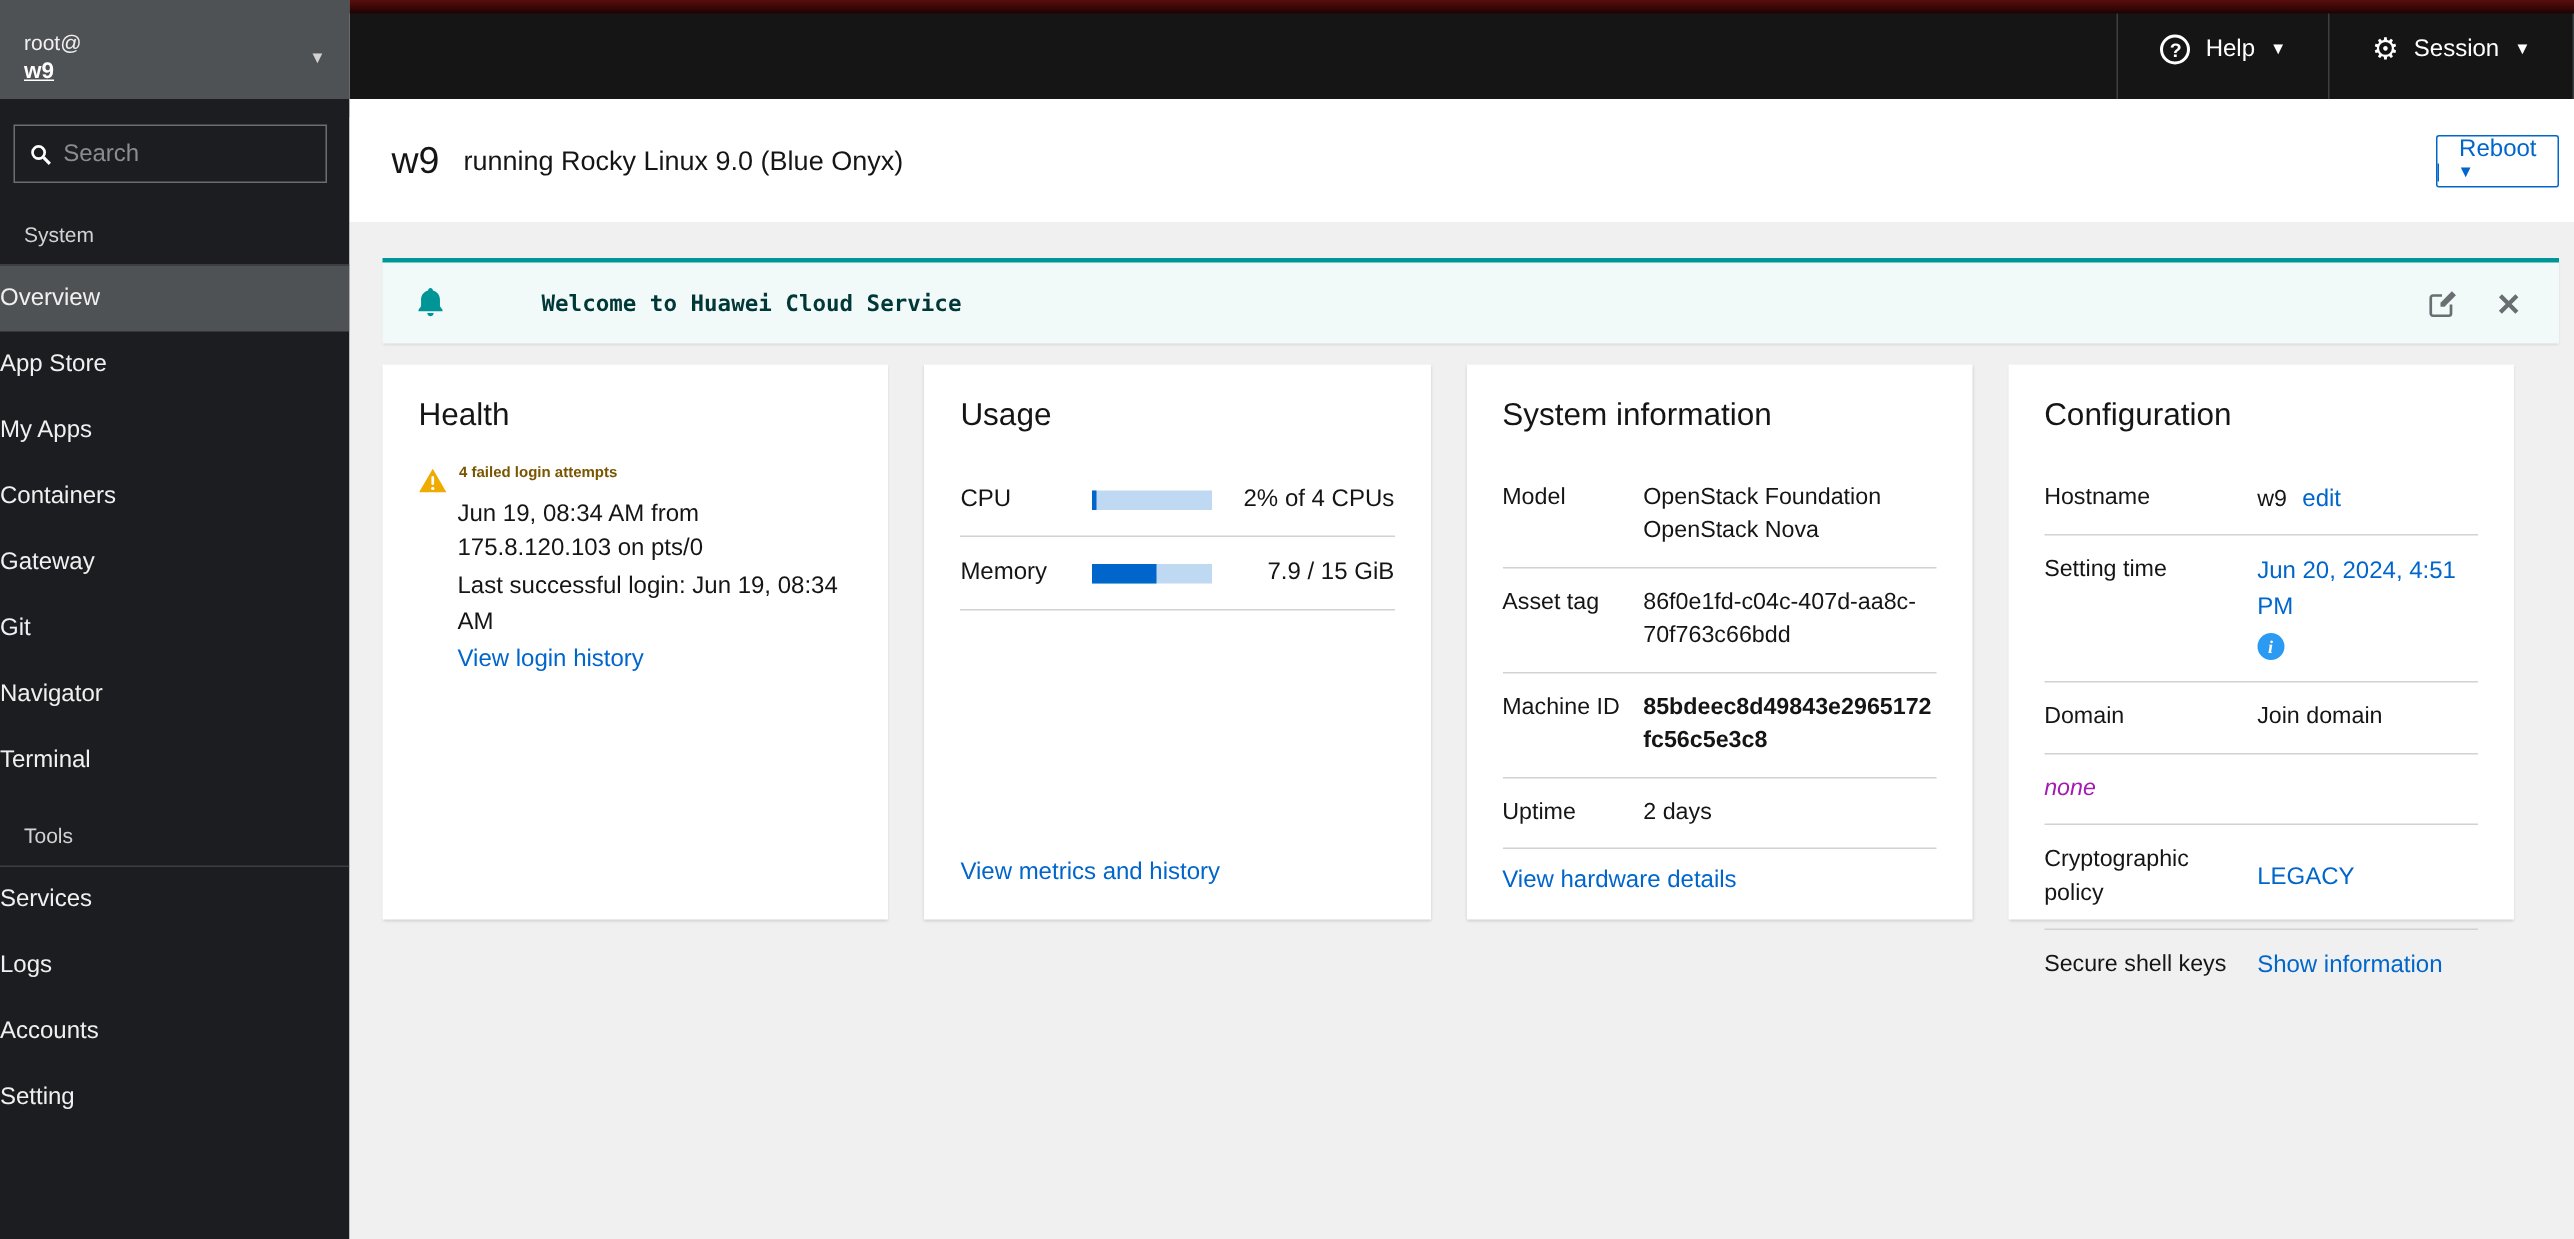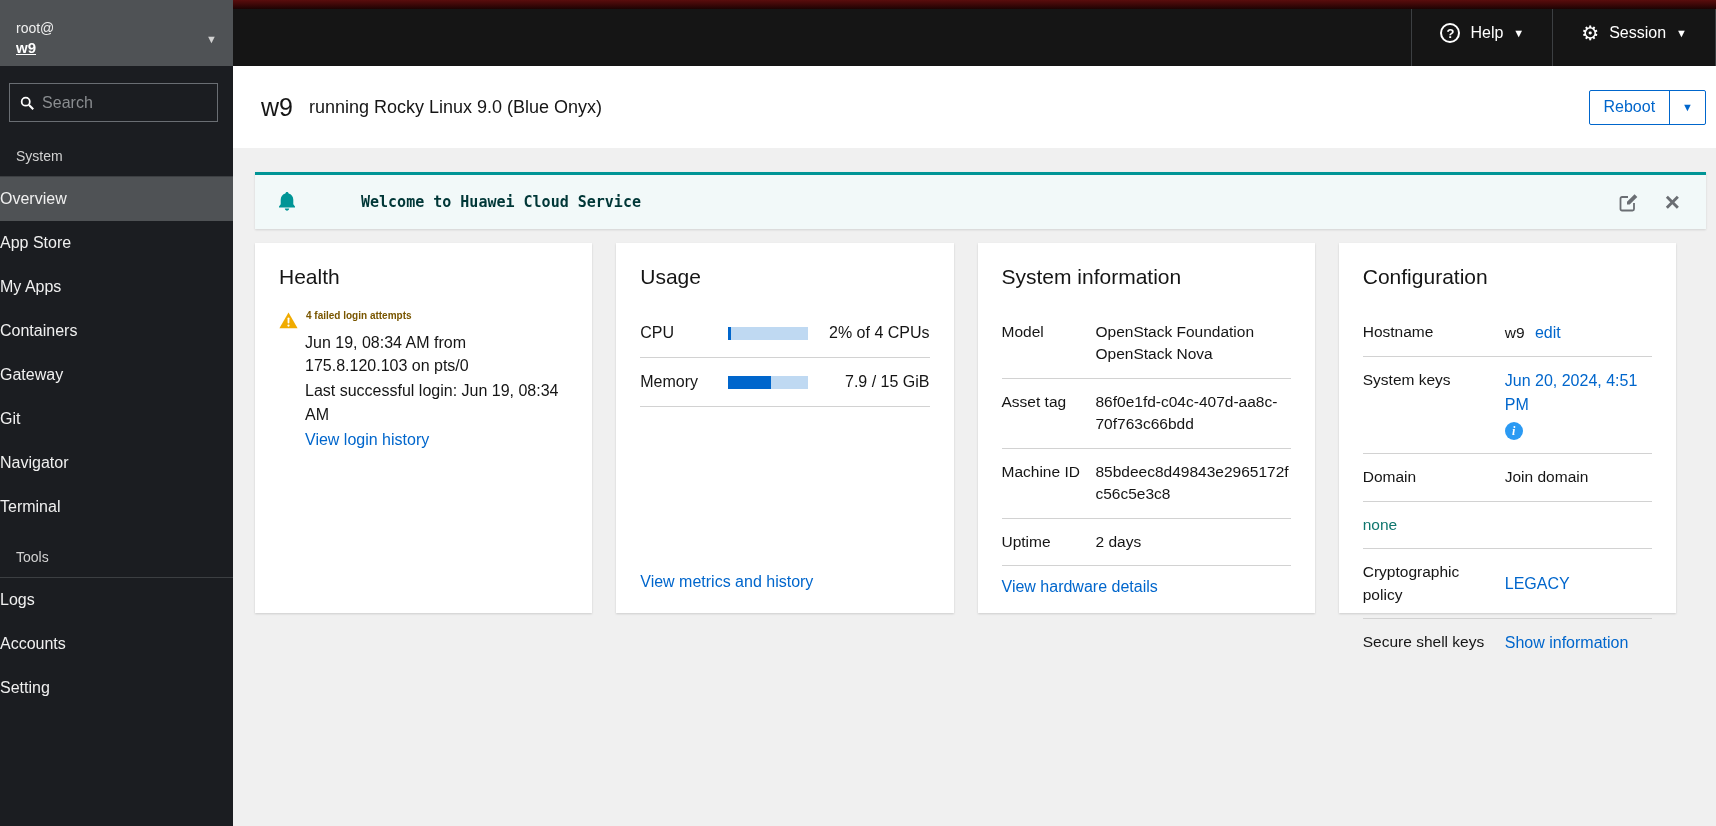--- a/index.html
+++ b/index.html
@@ -70,21 +70,21 @@
   .page-header {
     position: absolute; left: 233px; top: 66px; right: 0; height: 82px;
     background: #fff; display: flex; align-items: center; padding: 0 10px 0 28px;
     box-shadow: 0 1px 2px rgba(0,0,0,0.1);
   }
   .hostname-title { font-size: 25px; font-weight: 400; }
   .header-subtitle { font-size: 18px; margin-left: 16px; }
   .header-spacer { flex: 1; }
   .reboot-split {
     display: flex; align-items: stretch; border: 1px solid #0066cc;
-    background: #fff; border-radius: 2px; height: 35px;
+    background: #fff; border-radius: 2px; height: 35px; flex-direction: column;
   }
   .reboot-main { color: #0066cc; font-size: 16px; padding: 0 14px; display: flex; align-items: center; cursor: pointer; }
   .reboot-caret {
     border-left: 1px solid #0066cc; padding: 0 12px; display: flex; align-items: center;
     color: #0066cc; font-size: 11px; cursor: pointer;
   }
 
   
   .content { position: absolute; left: 233px; top: 148px; right: 0; bottom: 0; background: #f0f0f0; padding: 24px 10px 0 22px; }
 
@@ -130,23 +130,23 @@
   .usage-value { flex: 1; text-align: right; }
 
   
   .dl-row {
     display: flex; gap: 14px; padding: 12px 0; border-bottom: 1px solid #d2d2d2;
     font-size: 15.5px; line-height: 1.45;
   }
   .dl-row:last-of-type { border-bottom: none; }
   .dl-label { width: 80px; flex-shrink: 0; }
   .dl-value { flex: 1; overflow-wrap: break-word; word-break: break-word; }
-  .dl-value.break-all { word-break: break-all; }
+  .dl-value.break-all { word-break: break-all; font-weight: bold; }
   .config .dl-label { width: 128px; }
-  .muted { color: #0f766e; }
+  .muted { color: #a21caf; font-style: italic; }
   .info-dot {
     display: inline-flex; width: 18px; height: 18px; border-radius: 50%;
     background: #2b9af3; color: #fff; font-size: 12px; font-weight: bold;
     align-items: center; justify-content: center; margin-top: 6px; cursor: pointer;
     font-family: "Liberation Serif", serif; font-style: italic;
   }
   .cfg-link { font-size: 15.5px; }
 </style>
 </head>
 <body>
@@ -190,20 +190,21 @@
     <div class="nav-item">Containers</div>
     <div class="nav-item">Gateway</div>
     <div class="nav-item">Git</div>
     <div class="nav-item">Navigator</div>
     <div class="nav-item">Terminal</div>
   </div>
 
   <div class="nav-section">
     <div class="nav-section-title">Tools</div>
     <hr class="nav-sep">
+    <div class="nav-item">Services</div>
     <div class="nav-item">Logs</div>
     <div class="nav-item">Accounts</div>
     <div class="nav-item">Setting</div>
   </div>
 </div>
 
 <div class="page-header">
   <span class="hostname-title">w9</span>
   <span class="header-subtitle">running Rocky Linux 9.0 (Blue Onyx)</span>
   <span class="header-spacer"></span>
@@ -300,21 +301,21 @@
     <div class="card config">
       <div class="card-title">Configuration</div>
       <div class="dl-row">
         <span class="dl-label">Hostname</span>
         <span class="dl-value">
           <span>w9</span>
           <a class="link cfg-link" style="margin-left:6px;">edit</a>
         </span>
       </div>
       <div class="dl-row">
-        <span class="dl-label">System keys</span>
+        <span class="dl-label">Setting time</span>
         <span class="dl-value">
           <a class="link cfg-link">Jun 20, 2024, 4:51 PM</a>
           <br>
           <span class="info-dot">i</span>
         </span>
       </div>
       <div class="dl-row">
         <span class="dl-label">Domain</span>
         <span class="dl-value">Join domain</span>
       </div>

